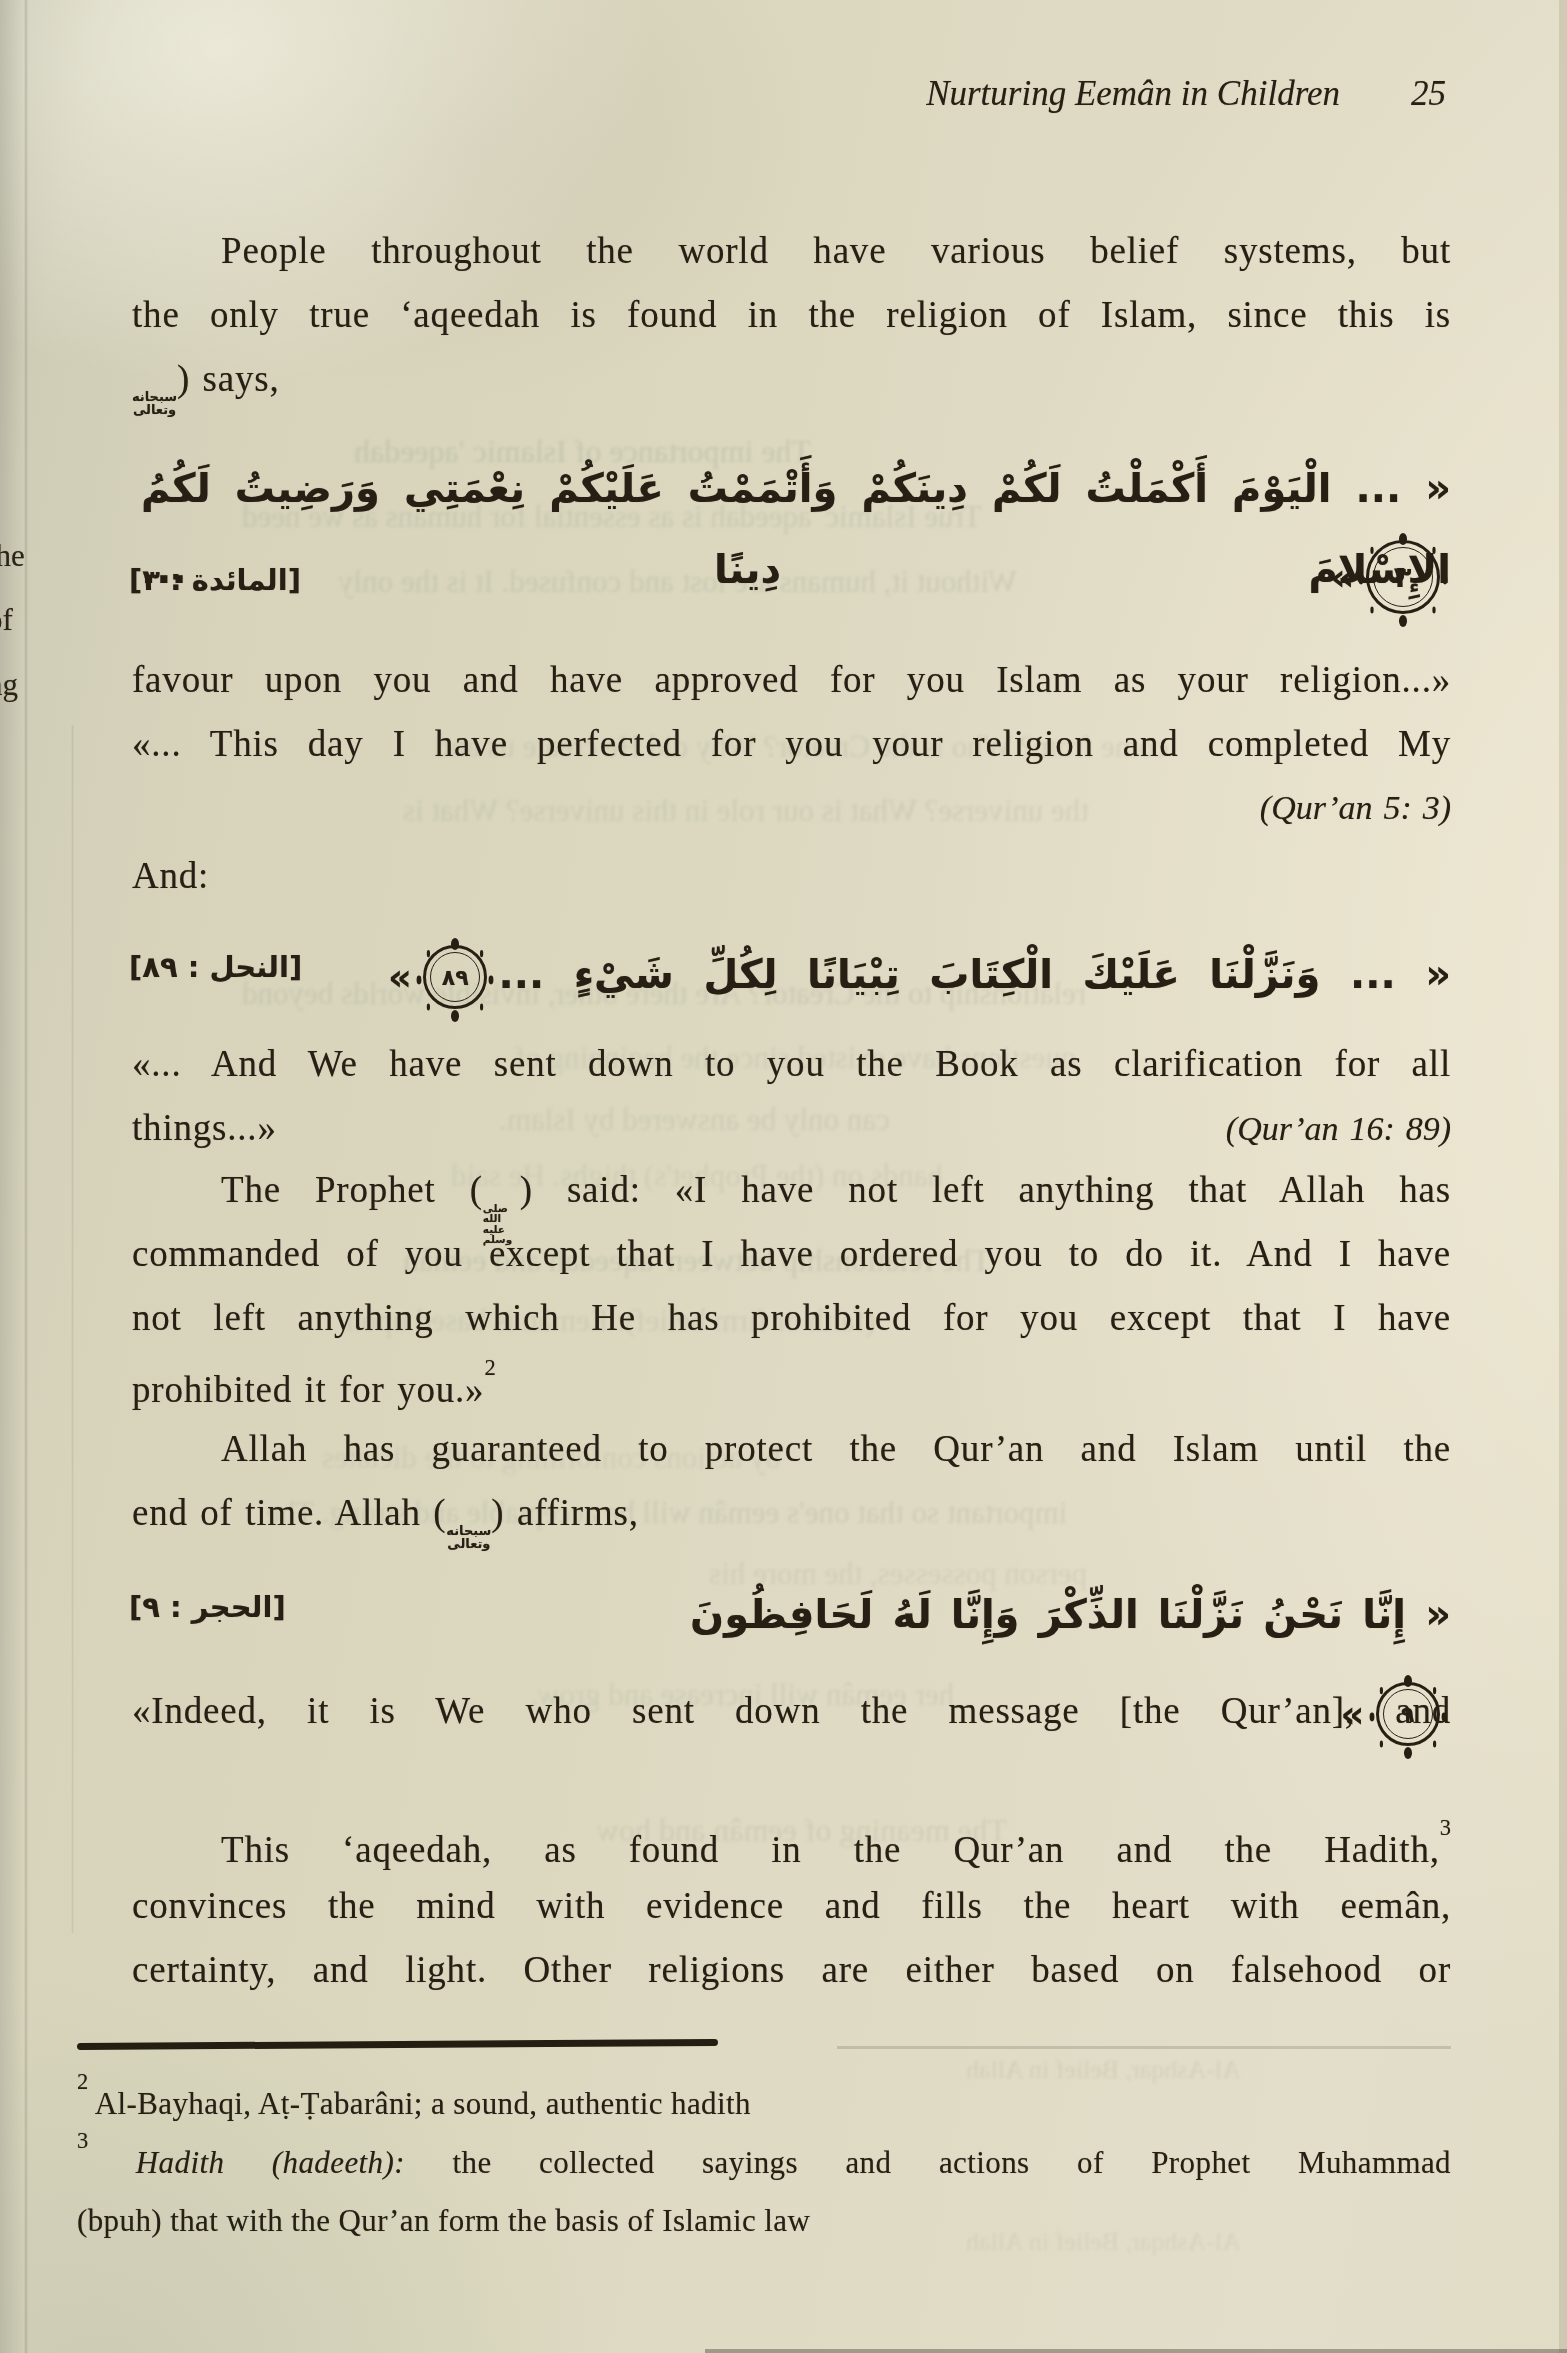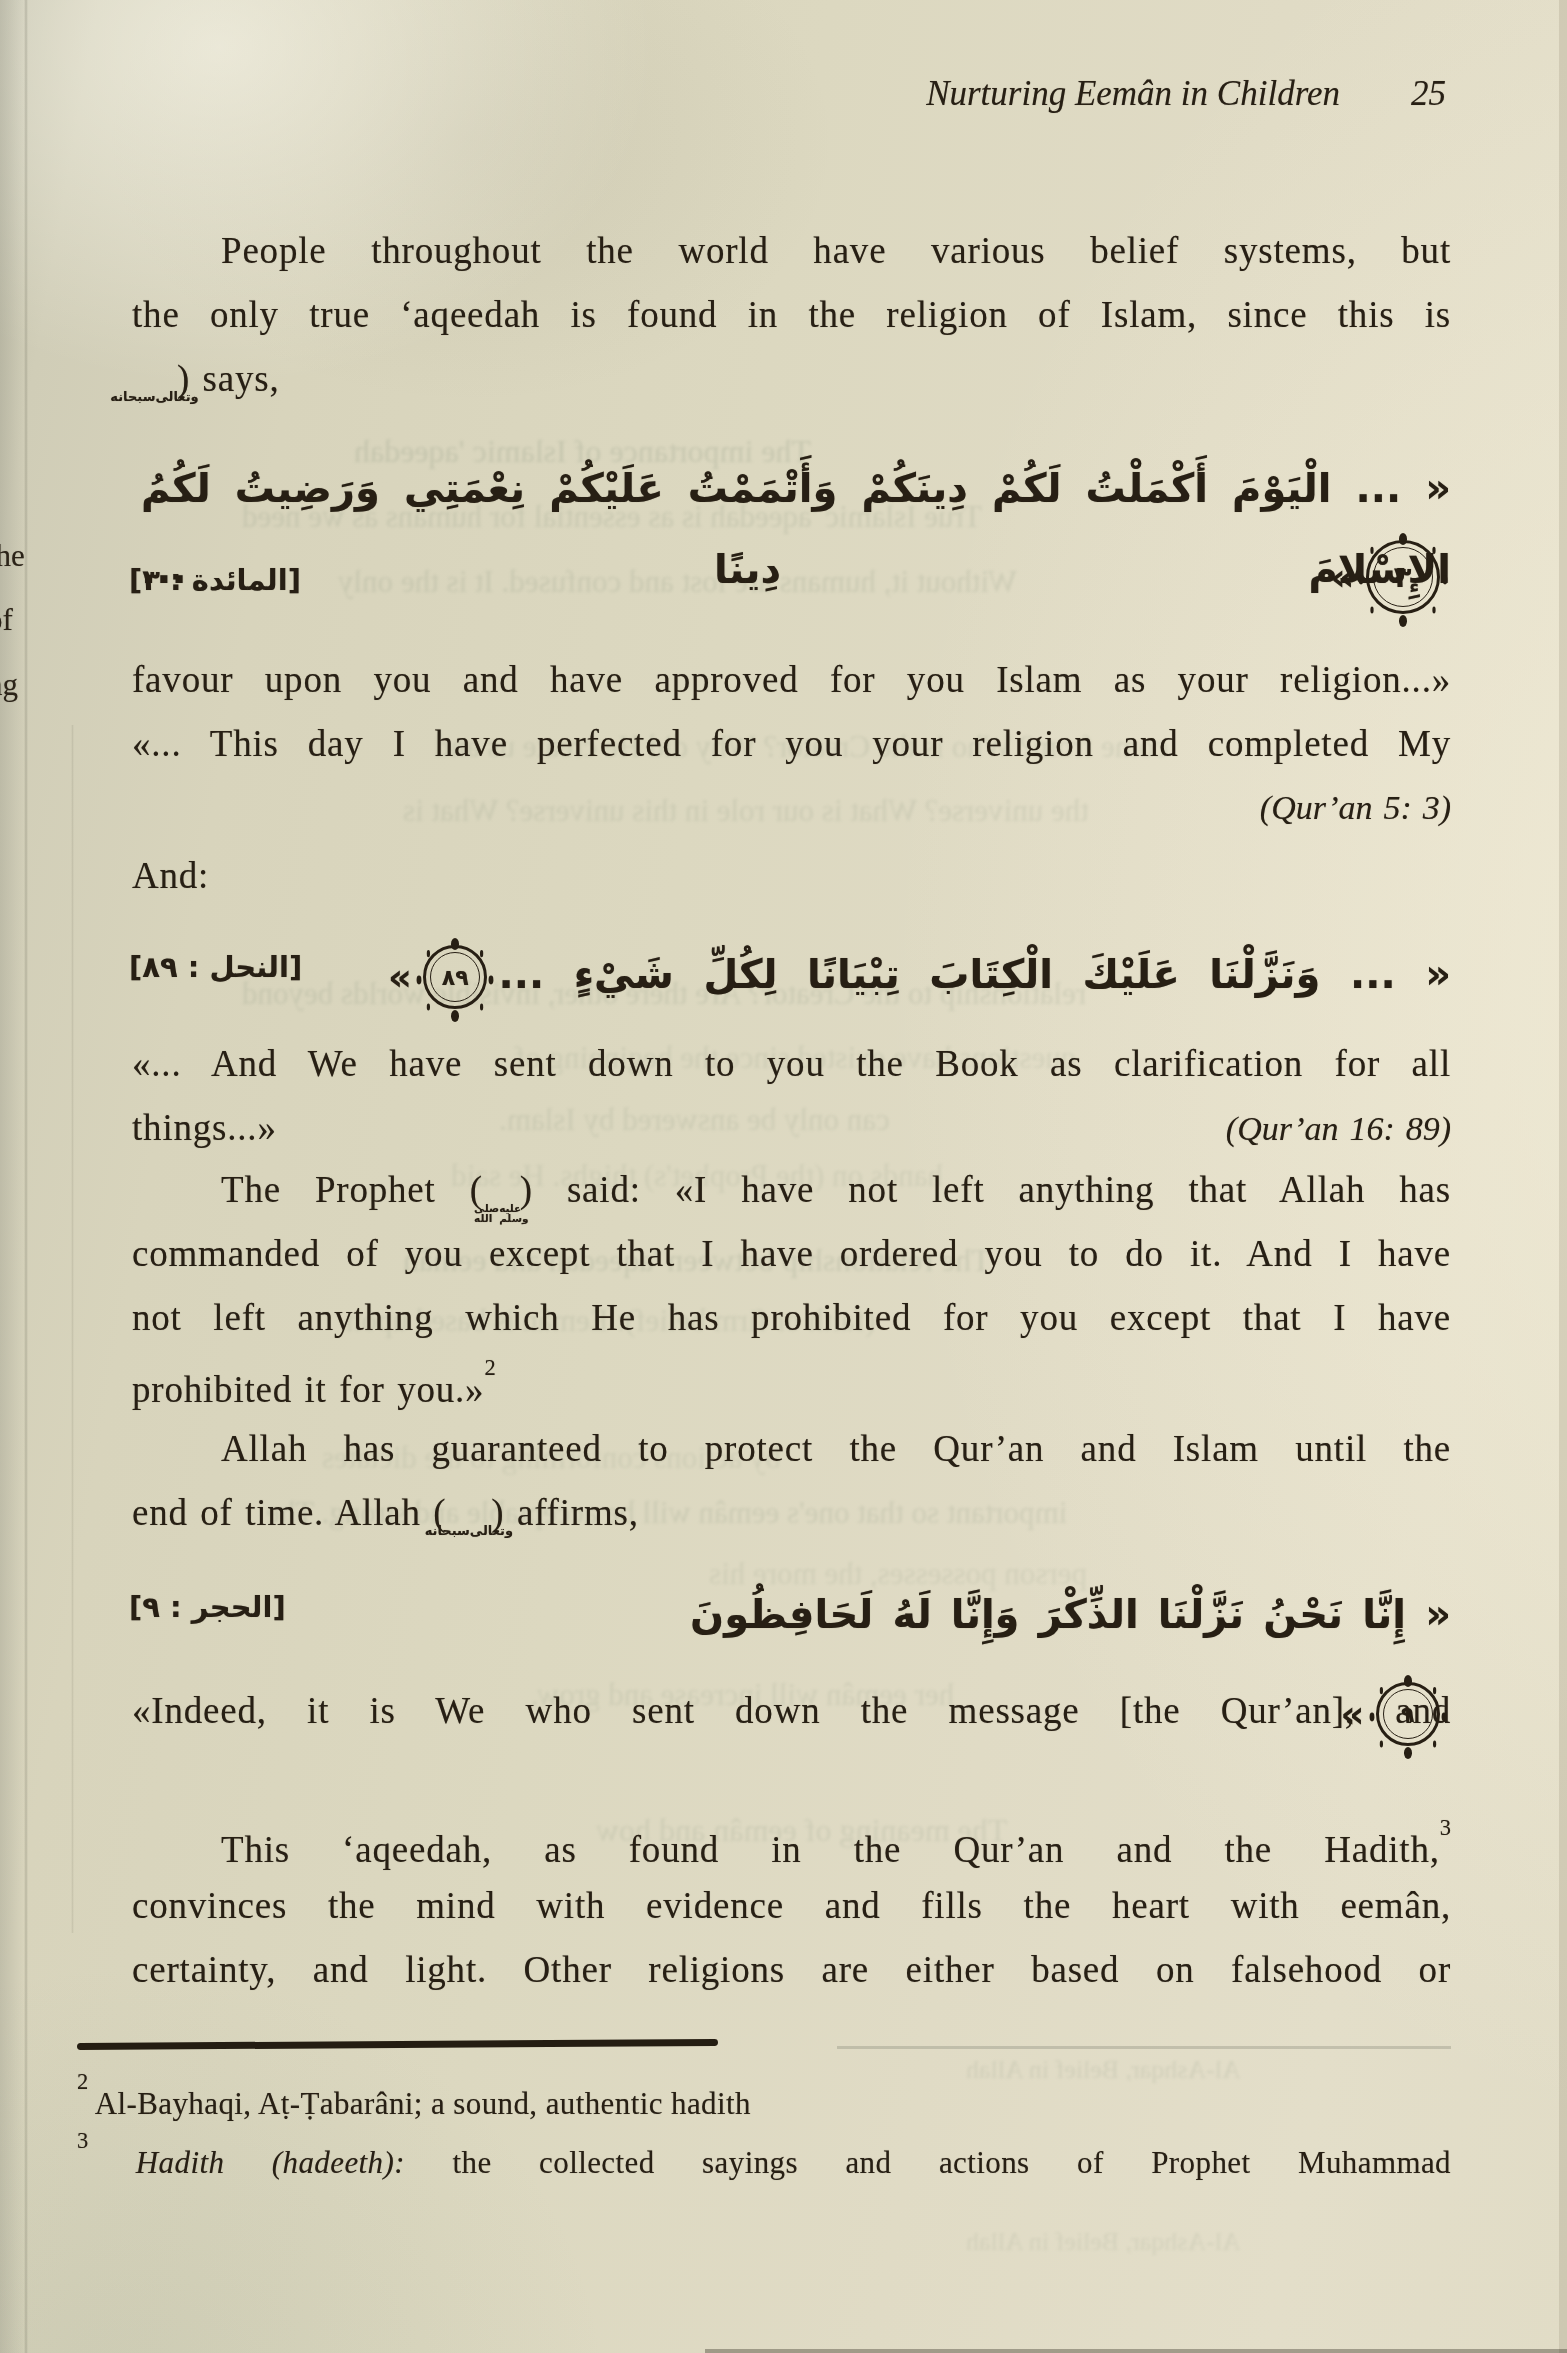--- a/index.html
+++ b/index.html
@@ -38,21 +38,21 @@
   .block{position:absolute;left:132px;width:1319px;font-size:37px;letter-spacing:0.8px;word-spacing:2.4px;}
   .line{height:64px;line-height:64px;white-space:nowrap;}
   .jline{height:64px;line-height:64px;text-align:justify;text-align-last:justify;}
   .indent{padding-left:89px;box-sizing:border-box;}
   sup.fnm{font-size:22.5px;position:relative;top:-14.5px;letter-spacing:0;}
 
   .runhead{position:absolute;left:132px;width:1314px;top:74px;display:flex;
     justify-content:flex-end;align-items:baseline;gap:71px;
     font-style:italic;font-size:35px;}
 
-  .honorific{display:inline-flex;align-items:center;justify-content:center;
+  .honorific{display:inline-flex;flex-direction:column;align-items:center;justify-content:center;
     width:45px;height:35px;vertical-align:-9.7px;font-family:"DejaVu Sans",sans-serif;
     font-size:13px;line-height:13.7px;font-weight:bold;letter-spacing:0;word-spacing:0;}
   .honorific.small{width:37px;font-size:10.5px;line-height:10.5px;}
 
   
   .arabic{font-family:"DejaVu Sans",sans-serif;font-weight:bold;direction:rtl;}
   .v1line{position:absolute;left:141px;width:1310px;top:448px;font-size:40px;line-height:81px;
     text-align:justify;text-align-last:justify;}
   .vrow{position:absolute;left:121px;width:1330px;}
   .vref{position:absolute;left:8px;top:22.5px;font-size:29px;}
@@ -202,14 +202,15 @@
 
 <div class="fn-divider"></div>
 <div class="fn-divider-ghost"></div>
 
 <div class="fn ink" style="top:2066px">
   <div class="fnline"><sup class="fnm">2</sup> <span>Al-Bayhaqi, Aṭ-Ṭabarâni; a sound, authentic hadith</span></div>
 </div>
 
 <div class="fn ink" style="top:2131px">
   <div class="fnjline"><sup class="fnm">3</sup> <i>Hadith (hadeeth):</i><span> the collected sayings and actions of Prophet Muhammad</span></div>
+  <div class="fnline">(bpuh) that with the Qur’an form the basis of Islamic law</div>
 </div>
 
 
 </body></html>

